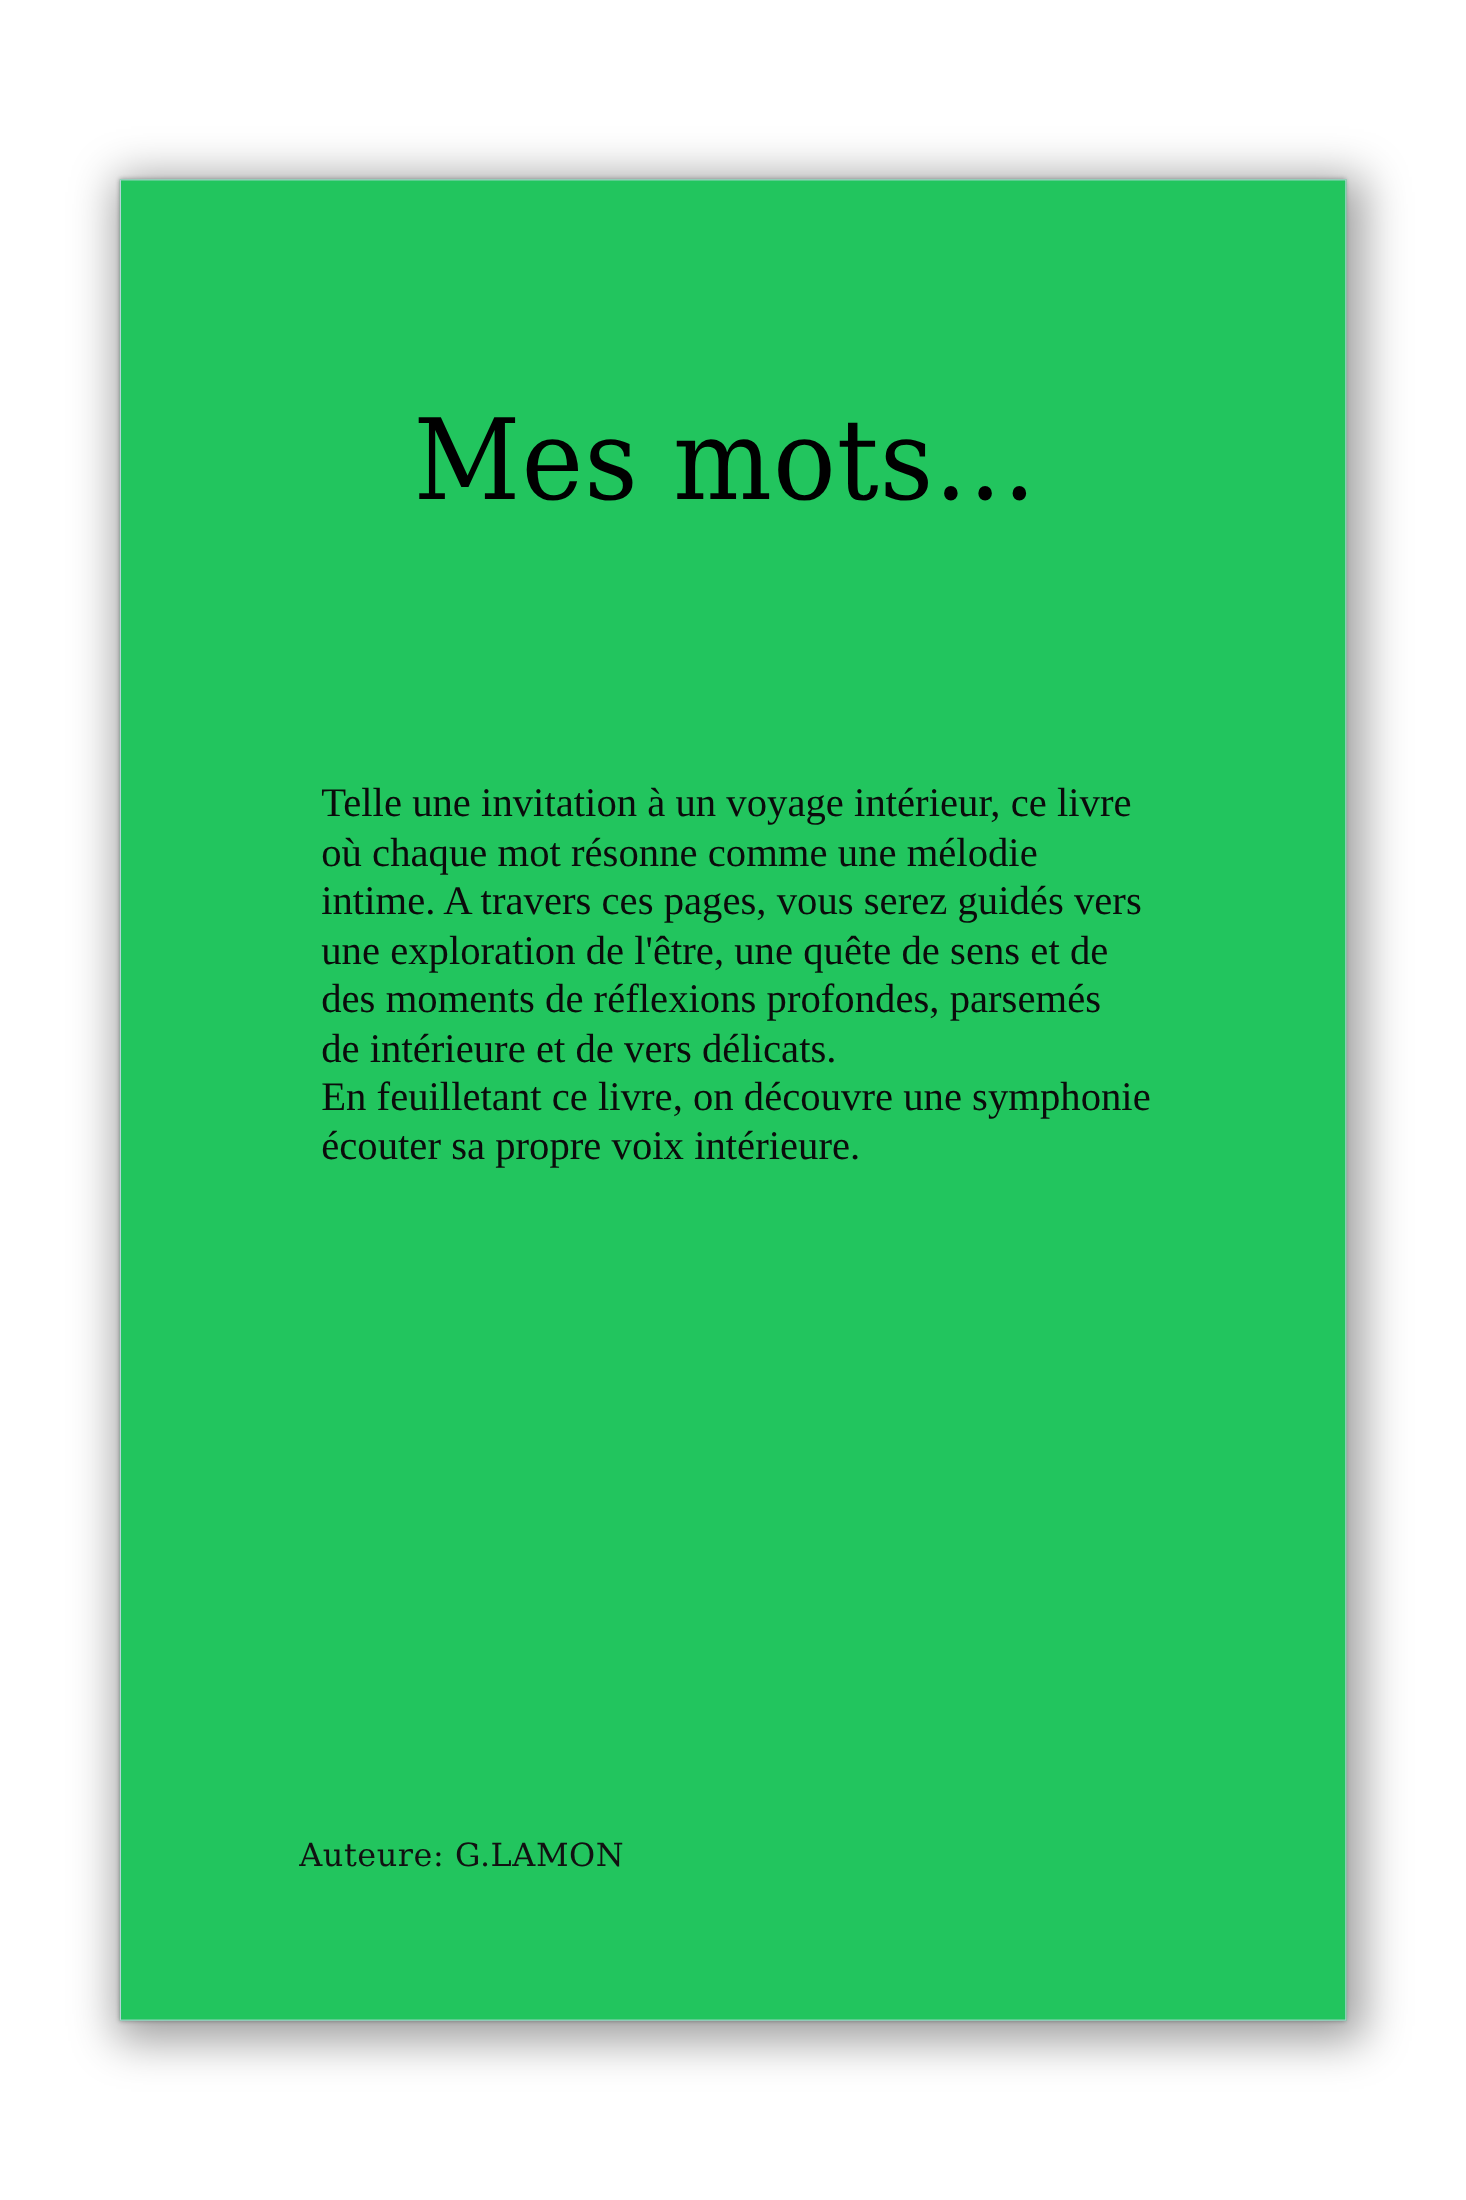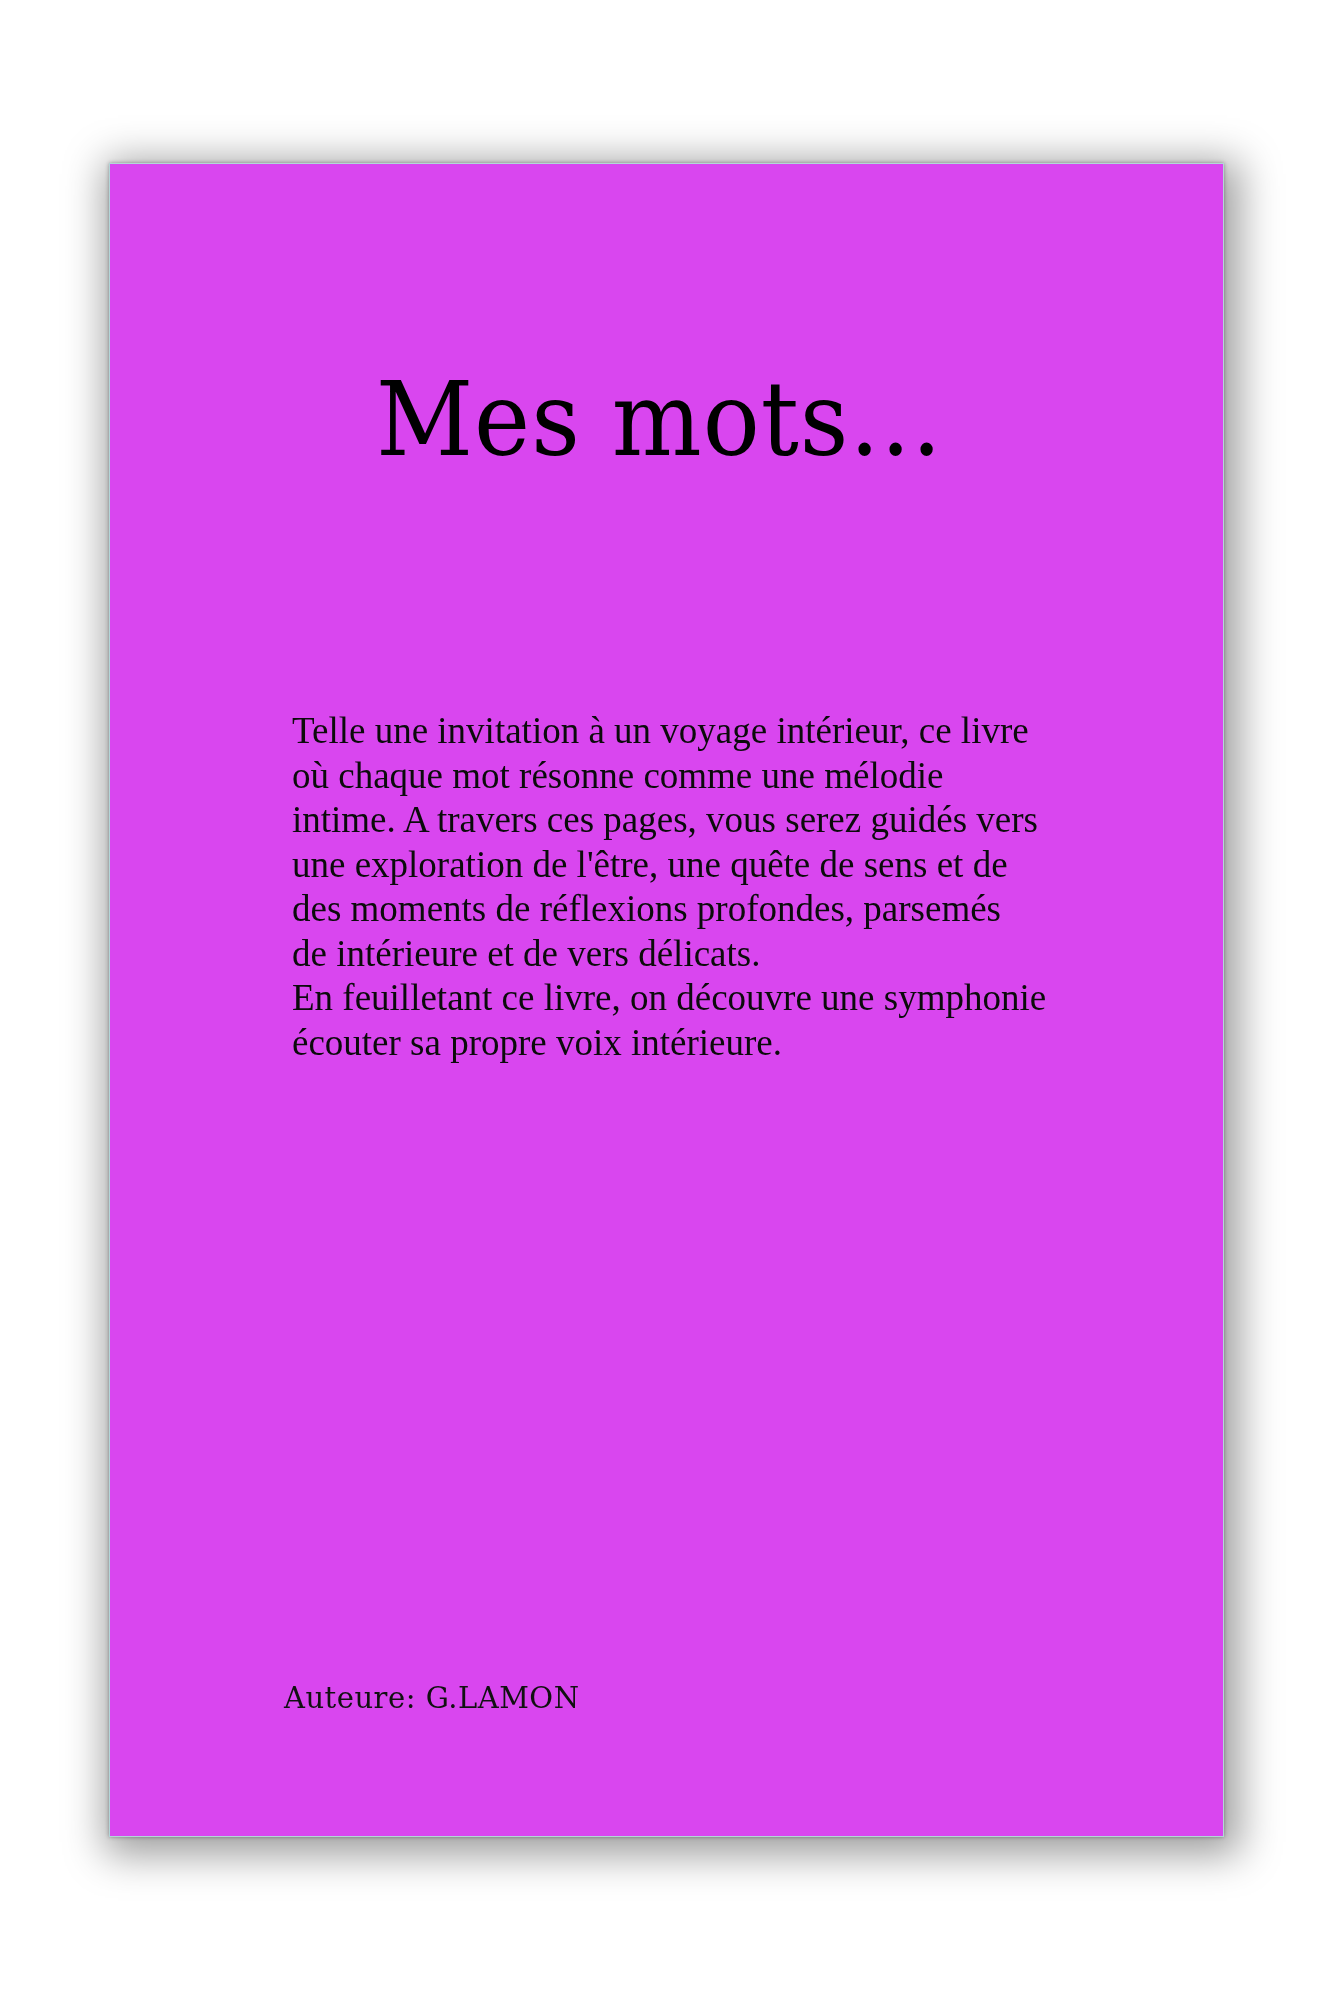--- a/index.html
+++ b/index.html
@@ -52,35 +52,35 @@
       color: #0b0b0b;
     }
     .blurb .line {
       display: block;
       white-space: nowrap;
     }
     .author {
       position: absolute;
       left: 158px;
       top: 1498px;
-      margin: 16px;
+      margin: 4px;
       font-family: "DejaVu Serif", "Liberation Serif", serif;
       font-size: 29px;
       line-height: 40px;
       color: #111111;
       white-space: nowrap;
       letter-spacing: 0.5px;
       transform-origin: left top;
       transform: scaleX(1.0);
     }
   </style>
 </head>
 <body>
 
-<div class="cover" style="background: #d946ef;">
+<div class="cover" style="background: #22c55e;">
   <h1 class="title">Mes mots...</h1>
 
   <p class="blurb">
     <span class="line">Telle une invitation à un voyage intérieur, ce livre</span>
     <span class="line">où chaque mot résonne comme une mélodie</span>
     <span class="line">intime. A travers ces pages, vous serez guidés vers</span>
     <span class="line">une exploration de l'être, une quête de sens et de</span>
     <span class="line">des moments de réflexions profondes, parsemés</span>
     <span class="line">de intérieure et de vers délicats.</span>
     <span class="line">En feuilletant ce livre, on découvre une symphonie</span>

